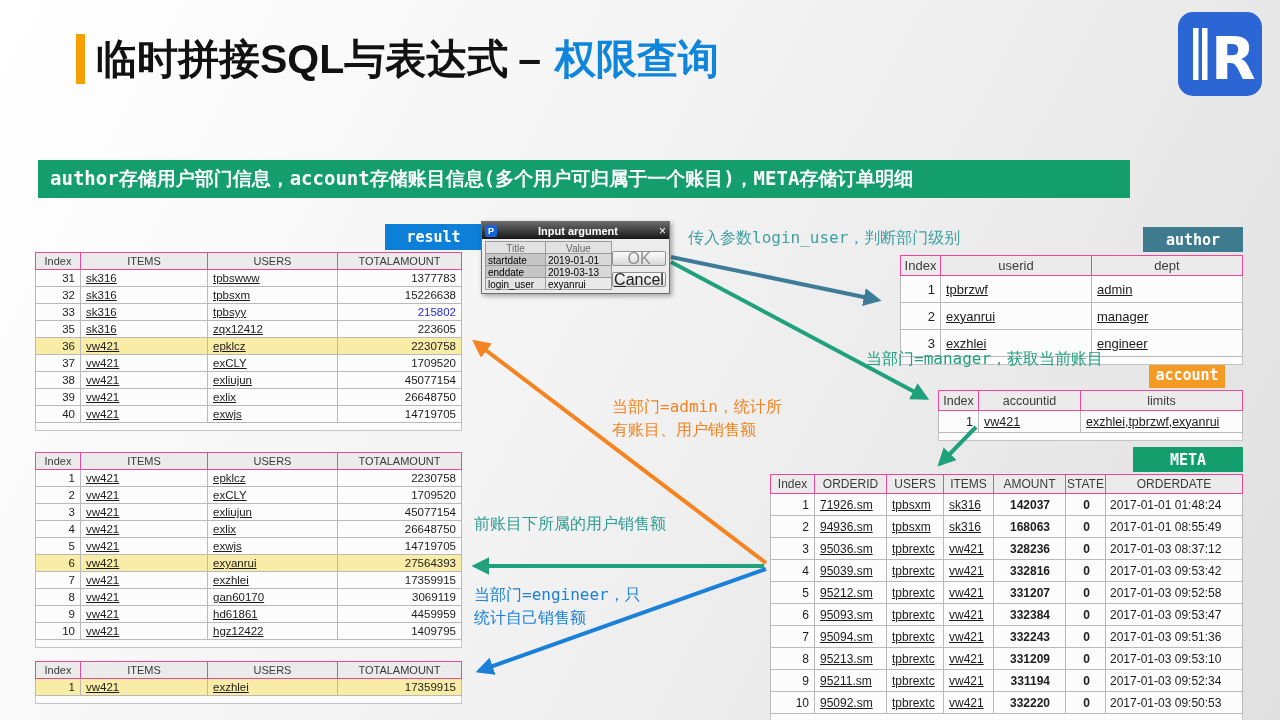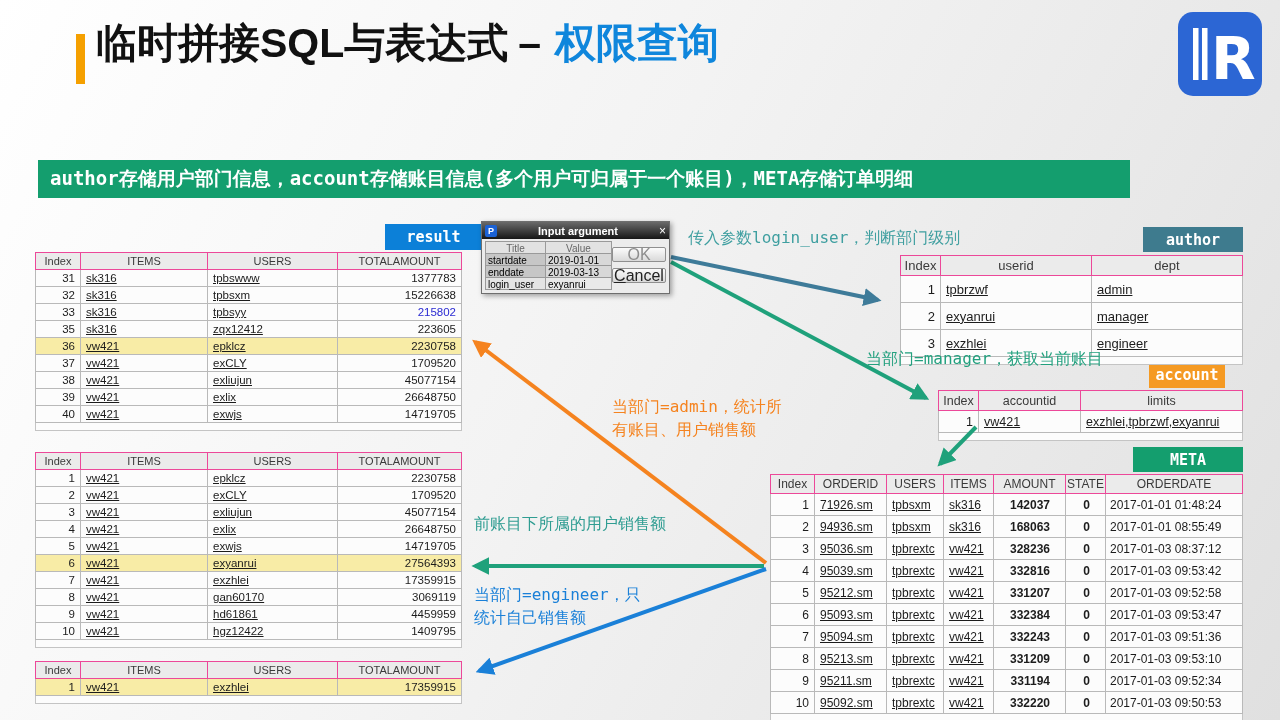--- a/index.html
+++ b/index.html
@@ -2,21 +2,21 @@
 <html><head>
 <meta charset="utf-8">
 <style>
   html,body{margin:0;padding:0;}
   body{font-family:"Liberation Sans","DejaVu Sans",sans-serif;}
   .slide{position:relative;width:1280px;height:720px;overflow:hidden;
          background:linear-gradient(118deg,#ffffff 0%,#f3f3f3 45%,#e0e0e0 100%);}
 
   
   .accent-bar{position:absolute;left:76px;top:34px;width:9px;height:50px;background:#f5a000;}
-  .title{position:absolute;left:96px;top:16px;font-size:41px;font-weight:bold;color:#111;white-space:nowrap;}
+  .title{position:absolute;left:96px;top:32px;font-size:41px;font-weight:bold;color:#111;white-space:nowrap;}
   .title .t-sep{margin:0 14px 0 10px;color:#111;}
   .title .t-blue{color:#0f86dc;}
   .logo{position:absolute;left:1178px;top:12px;width:84px;height:84px;}
 
   
   .banner{position:absolute;left:38px;color:#fff;display:flex;align-items:center;padding-left:12px;box-sizing:border-box;}
   .banner1{top:104px;width:1095px;height:41px;background:#3e7b8e;font-size:21px;font-weight:bold;}
   .banner2{top:160px;width:1092px;height:38px;background:#149e6e;font-size:19px;font-weight:bold;
            font-family:"DejaVu Sans Mono","DejaVu Sans",monospace;}
 
@@ -48,21 +48,21 @@
   tr.sliver td{height:5px;background:#fcfcfc;border:1px solid #c4c4c4;}
 
   
   .dialog{position:absolute;left:481px;top:221px;width:187px;background:#ececec;border:1px solid #6e6e6e;
           box-shadow:2px 2px 5px rgba(0,0,0,.35);z-index:5;font-size:10px;}
   .dlg-titlebar{height:17px;background:linear-gradient(#6a6a6a,#161616);display:flex;align-items:center;padding:0 3px;}
   .dlg-icon{width:12px;height:12px;background:#1b62d6;border-radius:2px;color:#fff;font-weight:bold;
             font-size:9px;display:flex;align-items:center;justify-content:center;}
   .dlg-title{flex:1;text-align:center;color:#fff;font-weight:bold;font-size:11px;}
   .dlg-close{color:#fff;font-size:12px;line-height:12px;cursor:default;}
-  .dlg-body{display:flex;padding:3px;}
+  .dlg-body{display:flex;padding:3px;align-items:center;}
   .dlg-grid{width:128px;}
   .dgrow{display:flex;}
   .dgh,.dgt,.dgv{border:1px solid #9a9a9a;height:13px;line-height:13px;box-sizing:border-box;margin-top:-1px;}
   .dgh{background:#e2e2e2;color:#666;text-align:center;}
   .dgh.c1,.dgt{width:61px;margin-right:-1px;padding-left:2px;}
   .dgh.c1{padding-left:0;}
   .dgh.c2,.dgv{width:67px;padding-left:2px;}
   .dgh.c2{padding-left:0;}
   .dark .dgt{background:#c6c6c6;}
   .dark .dgv{background:#d8d8d8;}

